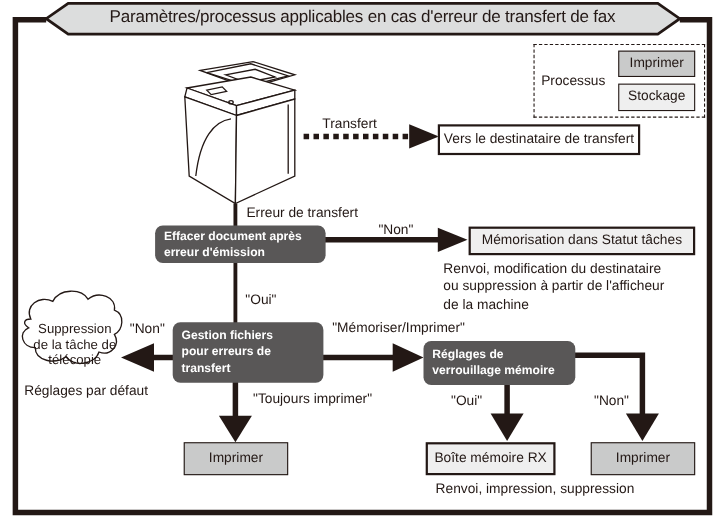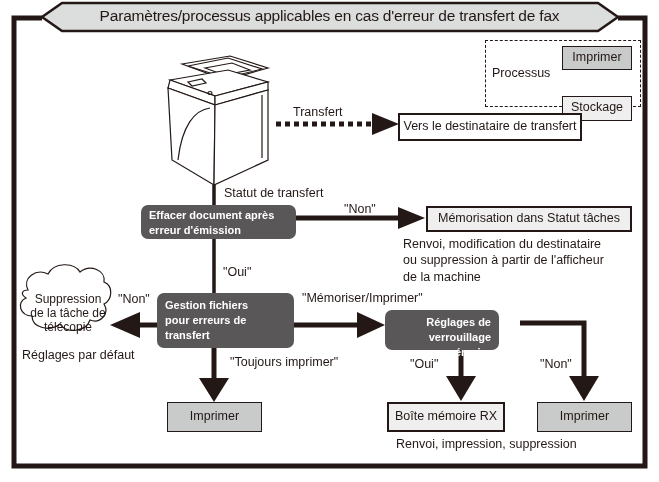--- a/index.html
+++ b/index.html
@@ -69,27 +69,27 @@
   <polygon points="569,376 599,376 584,401" fill="#231815"></polygon>
 
   <path d="M28,290 C22,278 36,268 48,274 C54,262 74,262 80,272 C90,264 106,270 104,282 C114,286 112,300 104,304 C110,314 100,324 90,320 C86,332 66,334 60,324 C50,332 32,328 32,316 C20,316 16,302 26,298 C20,294 22,290 28,290 Z" fill="#ffffff" stroke="#231815" stroke-width="1.2"></path>
 </svg>
 
 <div class="title-text">Paramètres/processus applicables en cas d'erreur de transfert de fax</div>
 
 <div class="legend">
   <div class="label" style="left:6px;top:25px;">Processus</div>
   <div class="box gray" style="left:76px;top:5px;width:70px;height:24px;line-height:21px;">Imprimer</div>
-  <div class="box light" style="left:76px;top:35px;width:70px;height:25px;line-height:20px;border-width:1.5px;margin-top:20px;">Stockage</div>
+  <div class="box light" style="left:76px;top:35px;width:70px;height:25px;line-height:20px;border-width:1.5px;">Stockage</div>
 </div>
 
 <div class="label" style="left:293px;top:105px;">Transfert</div>
 <div class="box white" style="left:398px;top:113px;width:184px;height:28px;line-height:23px;">Vers le destinataire de transfert</div>
 
-<div class="label" style="left:224px;top:186px;">Statut de transfert</div>
+<div class="label" style="left:224px;top:186px;">Erreur de transfert</div>
 
 <div class="dark-box" style="left:141px;top:205px;width:155px;height:34px;">
   <div>Effacer document après</div>
   <div>erreur d'émission</div>
 </div>
 <div class="label" style="left:344px;top:202px;">"Non"</div>
 <div class="box light" style="left:426px;top:206px;width:206px;height:26px;line-height:21px;border-width:2px;">Mémorisation dans Statut tâches</div>
 <div class="label" style="left:403px;top:237px;">Renvoi, modification du destinataire</div>
 <div class="label" style="left:403px;top:253px;">ou suppression à partir de l'afficheur</div>
 <div class="label" style="left:403px;top:270px;">de la machine</div>
@@ -104,21 +104,21 @@
 <div class="label" style="left:302px;top:291px;">"Mémoriser/Imprimer"</div>
 <div class="label" style="left:230px;top:355px;">"Toujours imprimer"</div>
 <div class="label" style="left:22px;top:348px;">Réglages par défaut</div>
 <div class="cloud-text" style="left:28px;top:292px;width:80px;">
   <div>Suppression</div>
   <div>de la tâche de</div>
   <div>télécopie</div>
 </div>
 <div class="box gray" style="left:167px;top:402px;width:95px;height:30px;line-height:27px;">Imprimer</div>
 
-<div class="dark-box" style="left:385px;top:310px;width:114px;height:40px;padding-top:5px;text-align:right;">
+<div class="dark-box" style="left:385px;top:310px;width:138px;height:40px;padding-top:5px;">
   <div>Réglages de</div>
   <div>verrouillage mémoire</div>
 </div>
 <div class="label" style="left:410px;top:357px;">"Oui"</div>
 <div class="label" style="left:540px;top:357px;">"Non"</div>
 <div class="box light" style="left:387px;top:402px;width:118px;height:30px;line-height:25px;">Boîte mémoire RX</div>
 <div class="box gray" style="left:537px;top:402px;width:95px;height:30px;line-height:27px;">Imprimer</div>
 <div class="label" style="left:396px;top:437px;">Renvoi, impression, suppression</div>
 
 </body></html>

